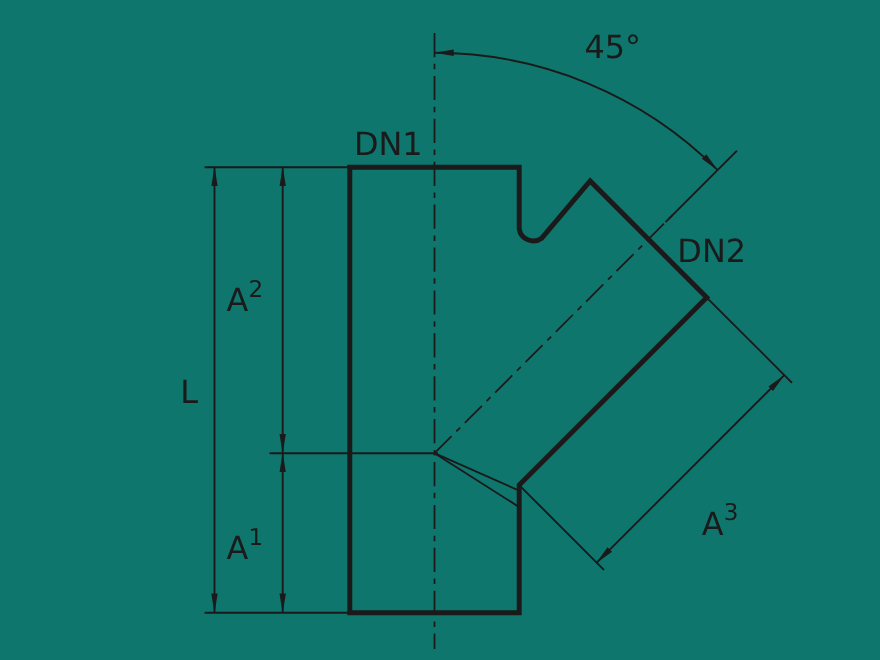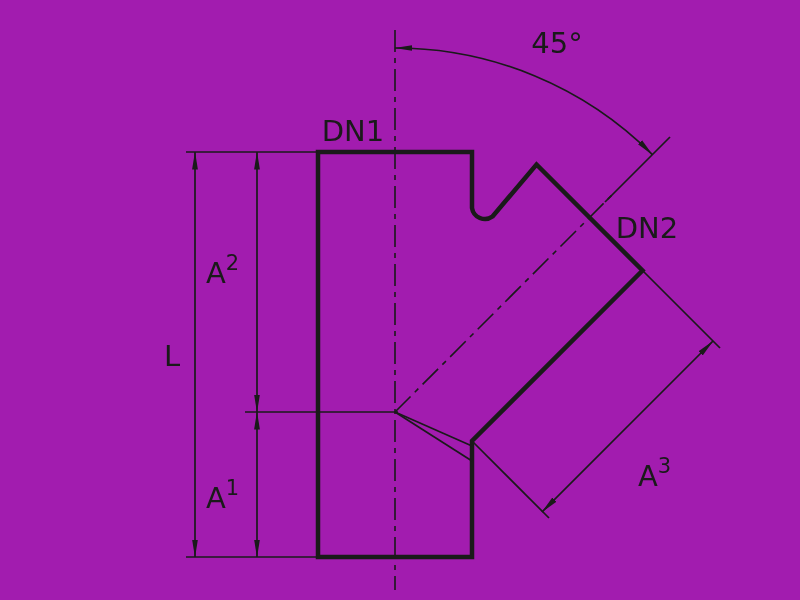--- a/index.html
+++ b/index.html
@@ -4,21 +4,21 @@
 <style>
   html, body {
     margin: 0;
     padding: 0;
     background: #ffffff;
   }
   .stage {
     width: 800px;
     height: 600px;
     position: relative;
-    background: #a21caf;
+    background: #0f766e;
     font-family: "DejaVu Sans", "Liberation Sans", sans-serif;
   }
   svg { display: block; }
   .outline {
     fill: none;
     stroke: #1a1a1a;
     stroke-width: 4.5;
     stroke-linejoin: miter;
     stroke-linecap: butt;
   }

